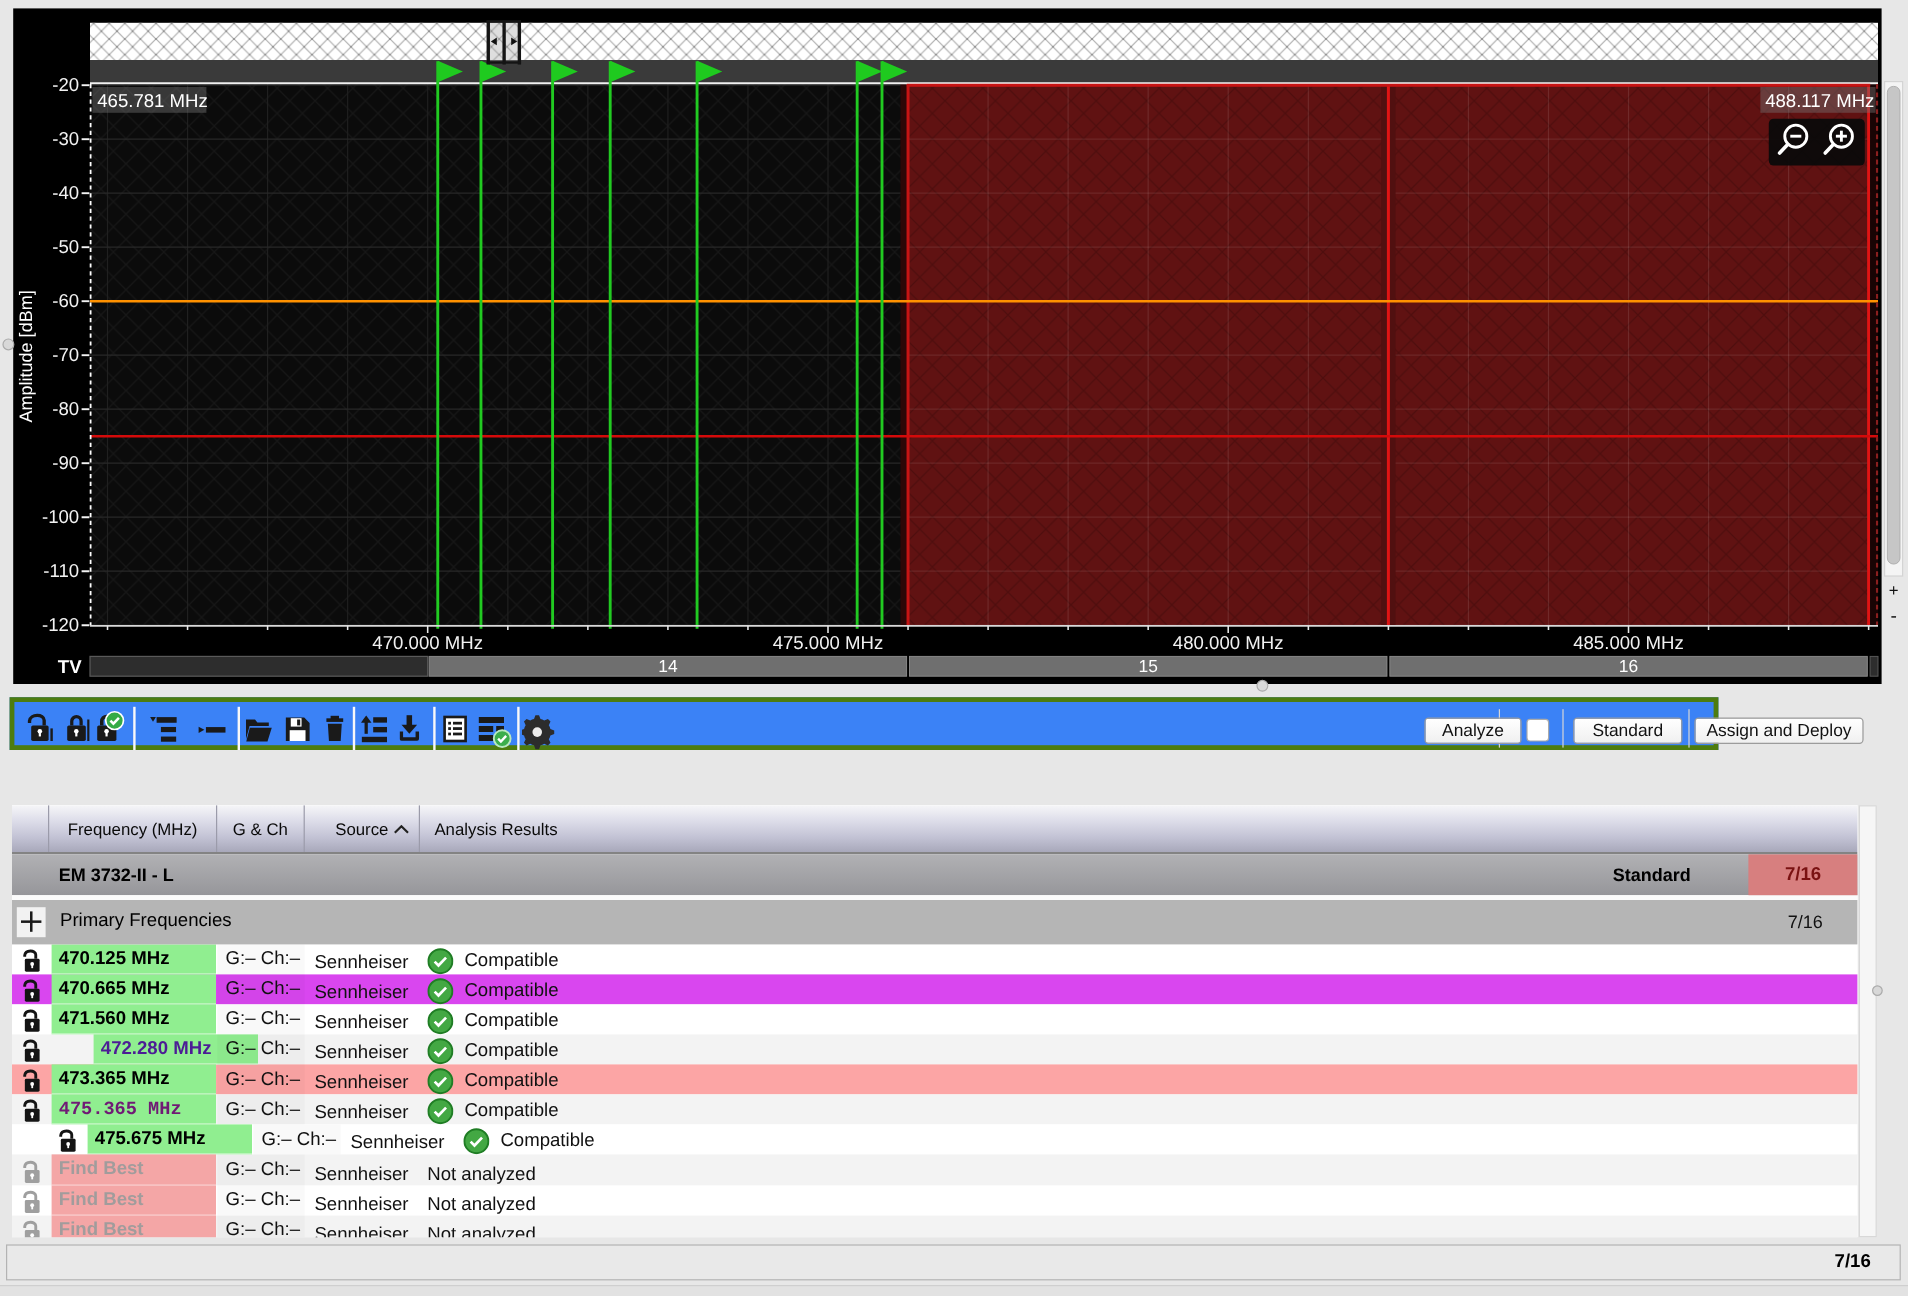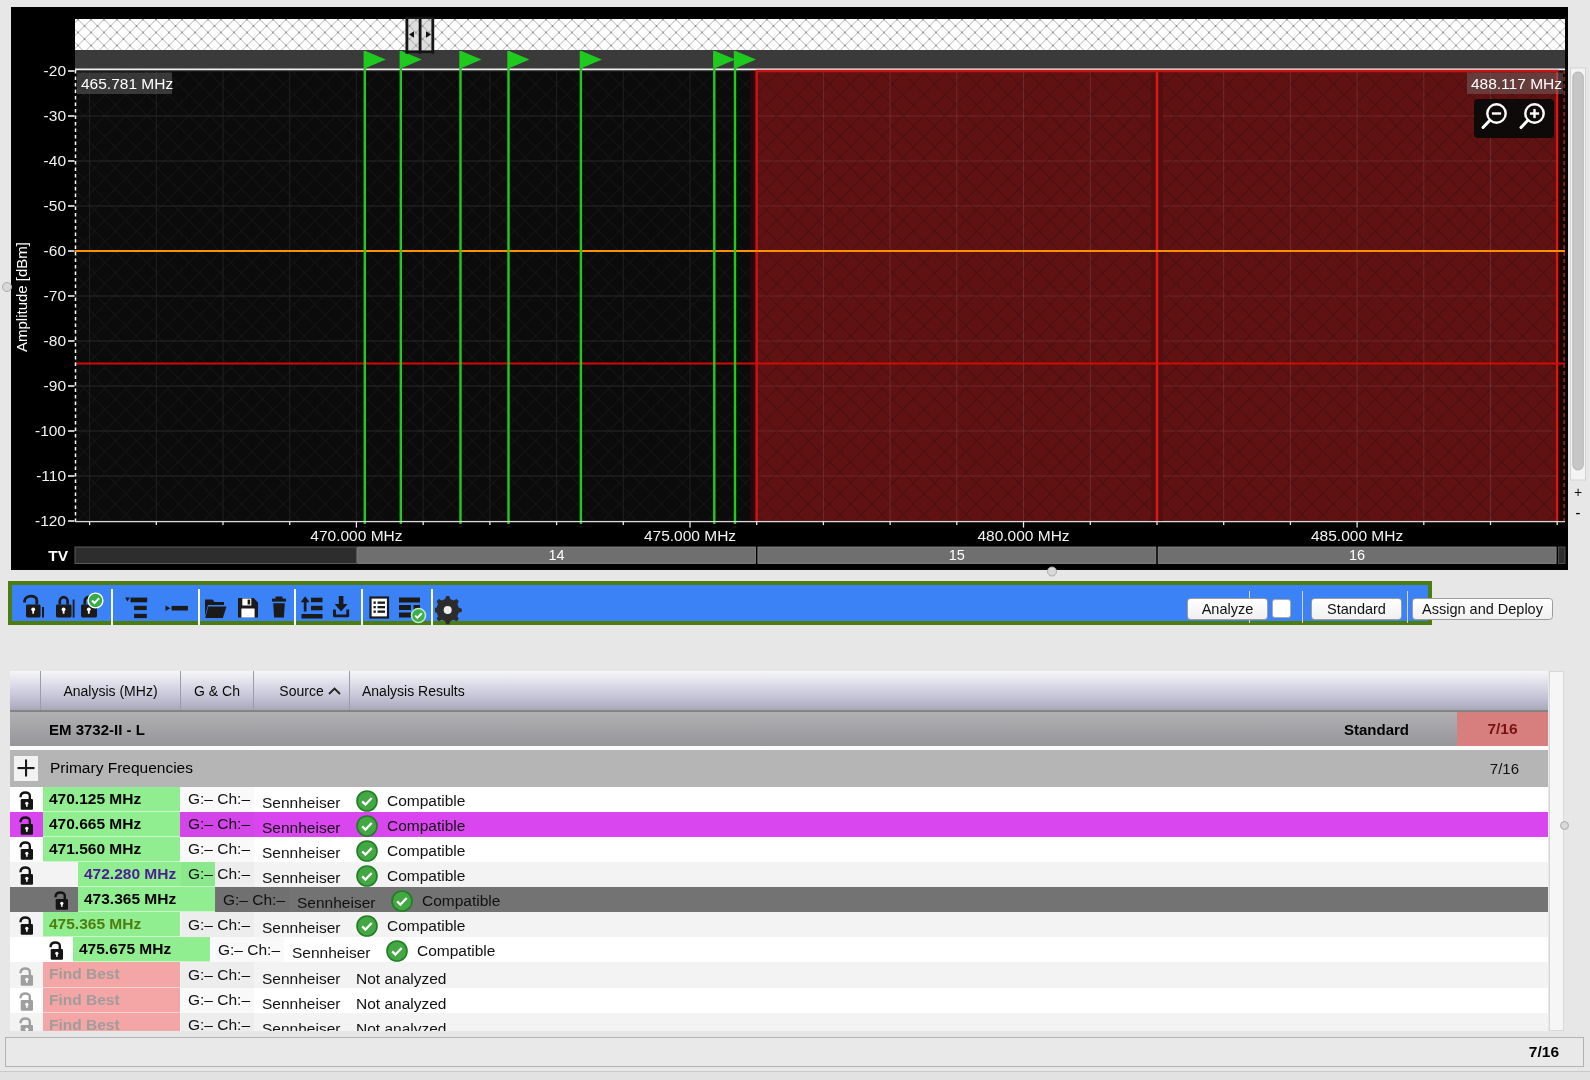--- a/index.html
+++ b/index.html
@@ -324,21 +324,21 @@
 <div style="position:absolute;left:1395px;top:6px;width:1px;height:32px;background:#d6d6d6;"></div>
 <div class="btn" style="left:1175px;width:81px;">Analyze</div>
 <div style="position:absolute;left:1260px;top:14px;width:19px;height:19px;background:#fff;border:1px solid #aaa;border-radius:3px;"></div>
 <div class="btn" style="left:1299px;width:91px;">Standard</div>
 <div class="btn" style="left:1400px;width:141px;">Assign and Deploy</div>
 </div>
 
 <div id="tbl">
 <div id="thead">
   <div style="width:31px;"></div>
-  <div style="width:140px;">Analysis (MHz)</div>
+  <div style="width:140px;">Frequency (MHz)</div>
   <div style="width:73px;">G &amp; Ch</div>
   <div style="width:96px;">
         <span>Source</span>
         <svg width="13" height="8" viewBox="0 0 13 8" style="position:absolute;right:8px;top:16px;">
           <path d="M1,7 L6.5,1.5 L12,7" stroke="#222" stroke-width="1.8" fill="none"></path>
         </svg>
       </div>
   <div style="flex:1;border-right:none;justify-content:flex-start;padding-left:12px;">Analysis Results</div>
 </div>
 <div style="height:38px;background:linear-gradient(#b1b1b4,#96969a);display:flex;align-items:center;position:relative;border-bottom:4px solid #fbfbfb;">
@@ -437,21 +437,21 @@
 <div class="c-gch">G:– Ch:–</div>
 <div class="c-src">Sennheiser</div>
 <div class="c-res">
         <svg width="22" height="22" viewBox="0 0 22 22" style="flex:none;margin-right:9px;">
           <circle cx="11" cy="11" r="10" fill="#43a843" stroke="#1f7d24" stroke-width="1.6"></circle>
           <path d="M6.2,11.4 l3.2,3.2 l6.3,-6.6" stroke="#fff" stroke-width="2.2" fill="none"></path>
         </svg>
         <span>Compatible</span>
       </div>
     </div>
-<div class="trow" style="background:#737373;padding-left:35px;">
+<div class="trow" style="background:#fca5a5;">
 <div class="c-lock">
         <svg width="26" height="24" viewBox="0 0 25 24" style="flex:none;margin-left:4px;">
           <rect x="6.2" y="11" width="12.3" height="10.8" rx="1.2" fill="#141414"></rect>
           <path d="M15.3,11 V7.7 C15.3,3.5 6.6,3.3 6.1,8.1 L6.1,9.3" fill="none" stroke="#141414" stroke-width="2.4"></path>
           <circle cx="12.3" cy="15.3" r="1.6" fill="#fff"></circle>
           <rect x="11.6" y="15.3" width="1.5" height="3.5" fill="#fff"></rect>
         </svg>
       </div>
 <div class="c-freq">
         <div class="fcell" style="background:#90ee90;color:#000;">473.365 MHz</div>
@@ -469,21 +469,21 @@
 <div class="trow" style="background:#f3f3f3;">
 <div class="c-lock">
         <svg width="26" height="24" viewBox="0 0 25 24" style="flex:none;margin-left:4px;">
           <rect x="6.2" y="11" width="12.3" height="10.8" rx="1.2" fill="#141414"></rect>
           <path d="M15.3,11 V7.7 C15.3,3.5 6.6,3.3 6.1,8.1 L6.1,9.3" fill="none" stroke="#141414" stroke-width="2.4"></path>
           <circle cx="12.3" cy="15.3" r="1.6" fill="#fff"></circle>
           <rect x="11.6" y="15.3" width="1.5" height="3.5" fill="#fff"></rect>
         </svg>
       </div>
 <div class="c-freq">
-        <div class="fcell" style="background:#90ee90;color:#4d7c0f;">475.365 MHz</div>
+        <div class="fcell" style="background:#90ee90;color:#701a75;font-family:Liberation Mono, monospace;">475.365 MHz</div>
       </div>
 <div class="c-gch">G:– Ch:–</div>
 <div class="c-src">Sennheiser</div>
 <div class="c-res">
         <svg width="22" height="22" viewBox="0 0 22 22" style="flex:none;margin-right:9px;">
           <circle cx="11" cy="11" r="10" fill="#43a843" stroke="#1f7d24" stroke-width="1.6"></circle>
           <path d="M6.2,11.4 l3.2,3.2 l6.3,-6.6" stroke="#fff" stroke-width="2.2" fill="none"></path>
         </svg>
         <span>Compatible</span>
       </div>

